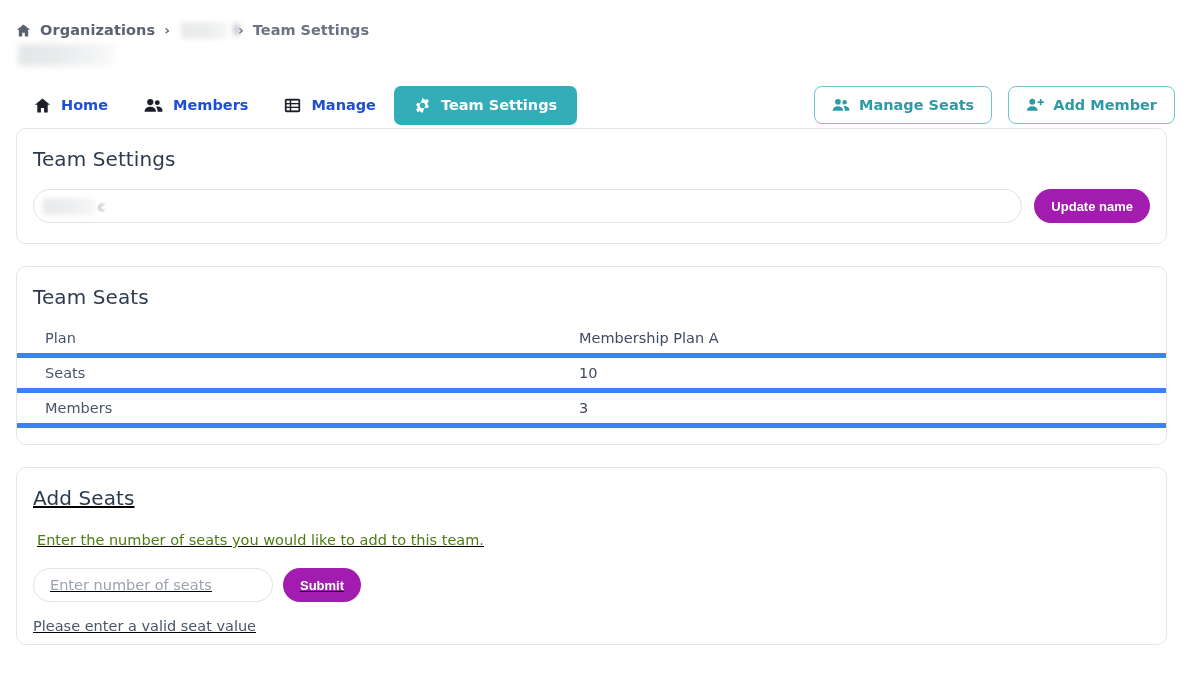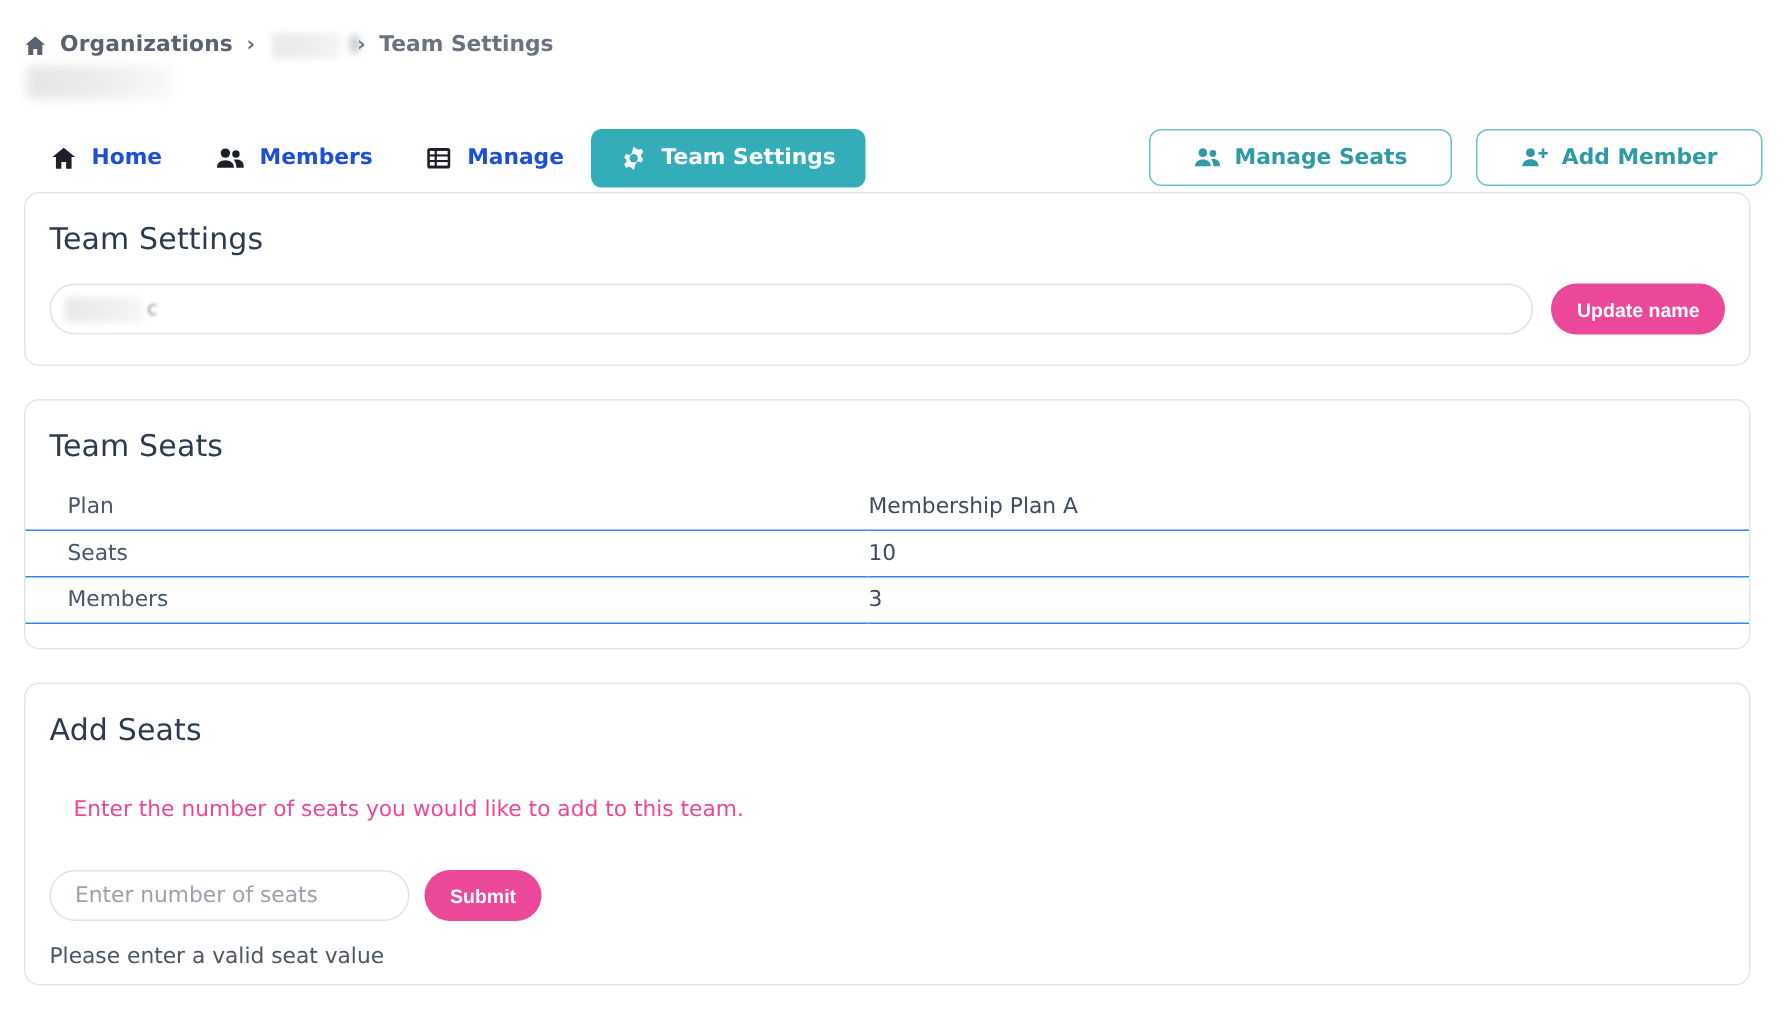--- a/index.html
+++ b/index.html
@@ -95,21 +95,21 @@
 
   .nav-right { margin-left: auto; display: flex; align-items: center; gap: 16px; }
   .ghost-btn {
     display: flex;
     align-items: flex-start;
     gap: 9px;
     border: 1px solid #6fc3cb;
     background: #ffffff;
     color: #2e9aa6;
     border-radius: 8px;
-    padding: 10px 29px;
+    padding: 10px 17px;
     font-size: 14.5px;
     font-weight: bold;
     cursor: pointer;
     white-space: nowrap;
   }
   .ghost-btn .ico { display: flex; align-items: center; color: #2e9aa6; }
 
   
   .card {
     margin: 0 24px 0 16px;
@@ -156,51 +156,51 @@
   }
   .name-input .redacted-char {
     position: absolute;
     left: 64px;
     top: 9px;
     font-size: 13px;
     color: #8b9099;
     filter: blur(.9px);
   }
   .pill-btn-disabled {
-    background: #ec4899;
+    background: #a21caf;
     color: #ffffff;
     border: none;
     border-radius: 17px;
     height: 34px;
     padding: 0 17px;
     font-size: 13px;
     font-weight: bold;
     cursor: default;
     white-space: nowrap;
   }
 
   
   #team-seats-card { padding-bottom: 16px; }
   .seat-table { width: 100%; border-collapse: collapse; margin-top: 14px; }
-  .seat-table tr { border-bottom: 1px solid #3b82f6; }
+  .seat-table tr { border-bottom: 5px solid #3b82f6; }
   .seat-table td {
     font-size: 14.5px;
     color: #48566b;
     padding: 7px 0 7px 0;
   }
   .seat-table td.label { padding-left: 28px; width: 562px; }
   .seat-table td.value { color: #3f4b5e; }
 
   
-  #add-seats-card { padding-bottom: 10px; }
+  #add-seats-card { padding-bottom: 10px; text-decoration: underline; }
   .seats-desc {
     font-size: 14.5px;
-    color: #ec4899;
+    color: #4d7c0f;
     padding: 18px 16px 0 16px;
-    margin: 16px;
+    margin: 4px;
   }
   .seats-row {
     display: flex;
     align-items: center;
     gap: 10px;
     padding: 16px 16px 0 16px;
   }
   .seats-input {
     width: 240px;
     height: 34px;

